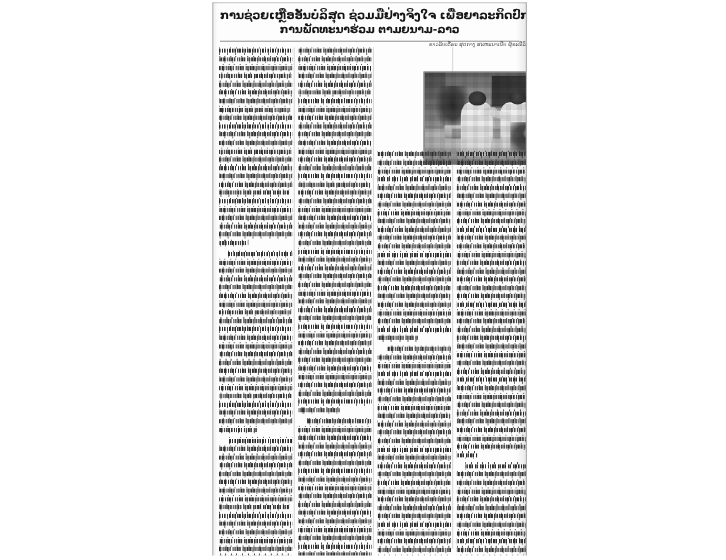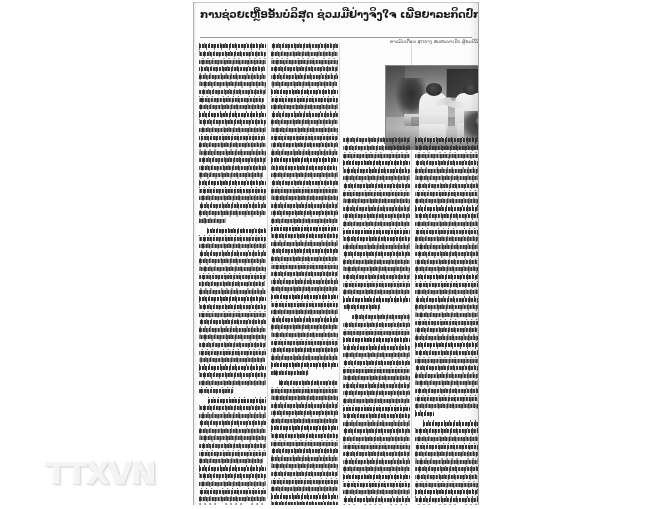--- a/index.html
+++ b/index.html
@@ -367,20 +367,21 @@
 </style>
 </head>
 <body>
 
 <div id="scan-canvas">
 
   <div id="clipping">
 
     <div id="headline-block">
       <span class="headline-line" id="headline-line-1">ການຊ່ວຍເຫຼືອອັນບໍລິສຸດ ຊ່ວມມືຢ່າງຈິງໃຈ ເພື່ອຍາລະກິດປົກປ້ອງ</span>
+      <span class="headline-line" id="headline-line-2">ການພັດທະນາຮ່ວມ ຕາມຍນາມ-ລາວ</span>
     </div>
 
     <div id="headline-rule"></div>
 
     <div class="col-rule" id="rule-1"></div>
     <div class="col-rule" id="rule-2"></div>
     <div class="col-rule" id="rule-3"></div>
 
     <figure id="photo-figure">
       <div id="photo-frame">
@@ -1528,15 +1529,14 @@
             <u style="left: 0px; width: 67px; background-position-x: 3.5px;"></u>
           </div>
         </div>
       </div>
 
   </div>
 
   <div id="scan-shade-left"></div>
   <div id="scan-shade-right"></div>
 
-  <div id="watermark">TTXVN</div>
 
 </div>
 
 </body></html>

